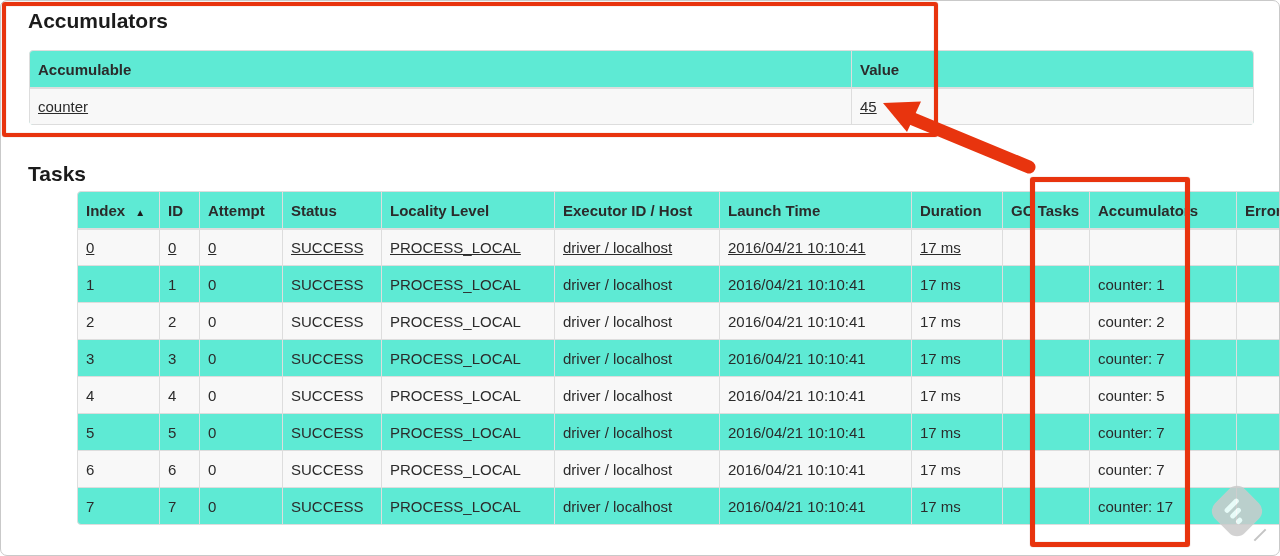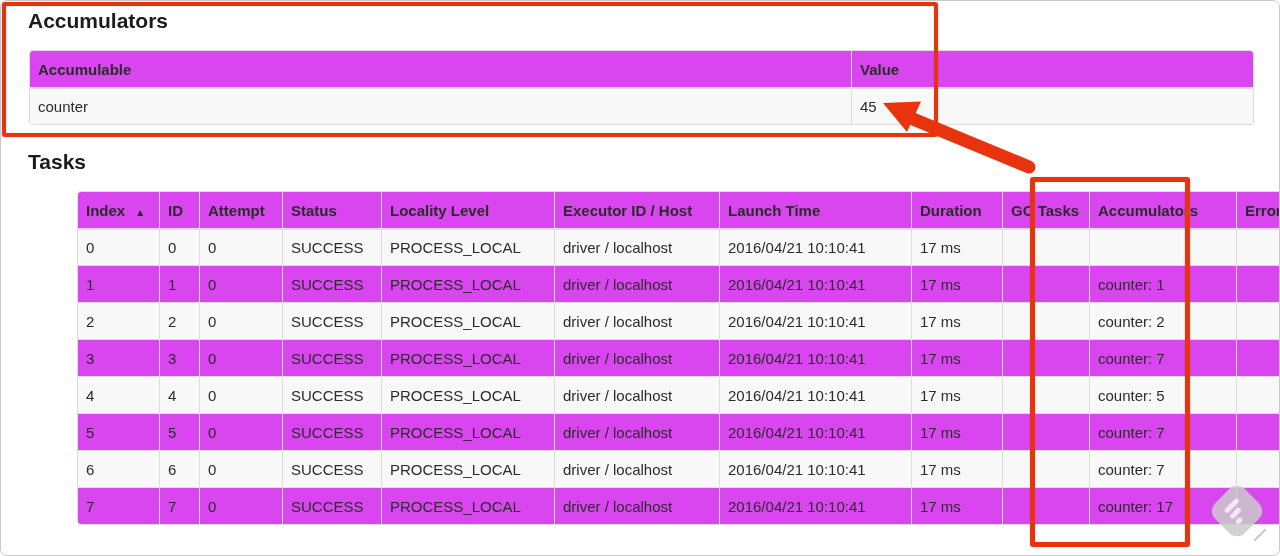--- a/index.html
+++ b/index.html
@@ -10,38 +10,38 @@
   }
   .frame{
     position:absolute;inset:0;border:1px solid #c9c9c9;border-radius:7px;
     box-sizing:border-box;pointer-events:none;z-index:40;
   }
   .section-title{
     position:absolute;left:28px;margin:0;font-size:21px;font-weight:bold;
     color:#1b1b1b;letter-spacing:0px;
   }
   #accumulators-title{top:9px;}
-  #tasks-title{top:150px;}
+  #tasks-title{top:162px;}
 
   table.ui-table{
     position:absolute;left:29px;table-layout:fixed;border-spacing:0;
-    border:1px solid #ddd;border-radius:4px;background:#d946ef;
+    border:1px solid #ddd;border-radius:4px;background:#5eead4;
     font-size:15px;color:#2b2b2b;
   }
   #accumulable-table{top:50px;width:1223px;}
   #tasks-table{top:191px;width:1223px;margin-left:48px;}
   .ui-table th,.ui-table td{
     box-sizing:border-box;height:37px;padding:0 8px;text-align:left;
     vertical-align:middle;border-left:1px solid #ddd;border-top:1px solid #ddd;
     overflow:hidden;white-space:nowrap;font-weight:normal;
   }
   .ui-table th{font-weight:bold;height:36px;}
   .ui-table th:first-child,.ui-table td:first-child{border-left:none;}
   .ui-table thead th{border-top:none;}
-  .ui-table tbody tr:first-child td{border-top-width:2px;}
+  .ui-table tbody tr:first-child td{border-top-width:2px;text-decoration:underline;}
   .ui-table tbody tr:nth-child(odd) td{background:#f8f8f8;}
   .sort-arrow{font-size:10px;margin-left:10px;color:#1b1b1b;}
 
   
   .annot-box{
     position:absolute;border:4px solid #e8340e;border-radius:3px;
     box-sizing:border-box;z-index:50;pointer-events:none;
     box-shadow:0 0 1px rgba(140,25,4,.6), inset 0 0 1px rgba(140,25,4,.6);
   }
   #annot-box-accumulators{left:2px;top:2px;width:936px;height:135px;}

